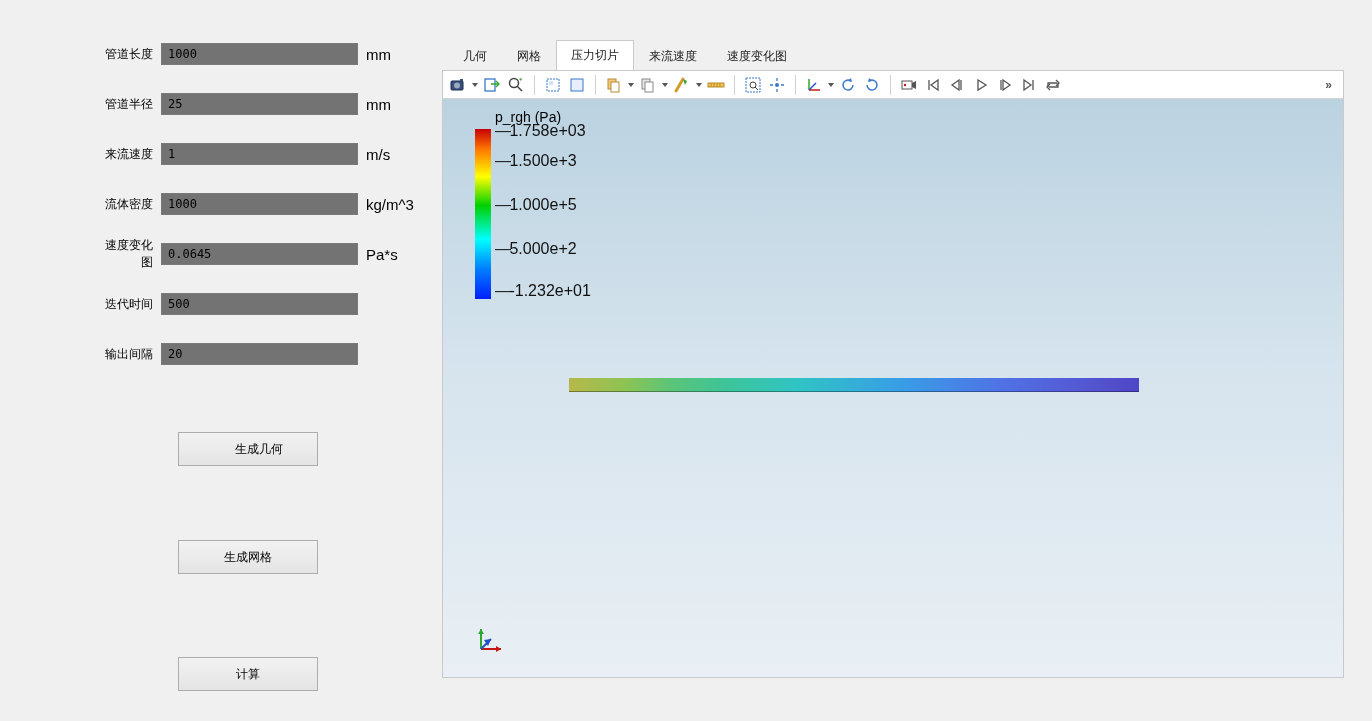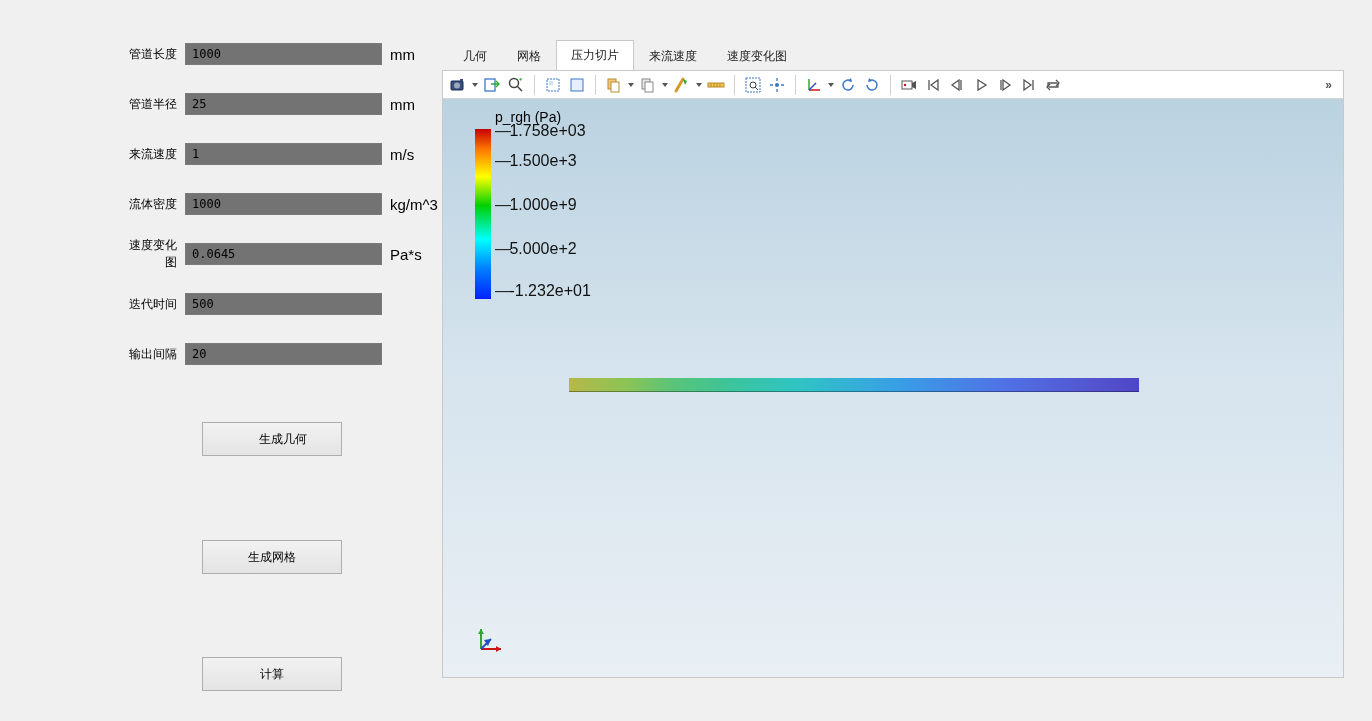--- a/index.html
+++ b/index.html
@@ -15,21 +15,20 @@
   .app {
     width: 1372px; height: 721px;
     position: relative;
   }
   
   .form-panel {
     position: absolute;
     left: 0; top: 0;
     width: 440px; height: 721px;
     padding-top: 42px;
-    margin-left: 24px;
   }
   .form-row {
     display: flex;
     align-items: center;
     height: 24px;
     margin-bottom: 26px;
     padding-left: 98px;
   }
   .form-label {
     width: 55px;
@@ -54,21 +53,21 @@
   .btn-large {
     position: absolute;
     left: 178px;
     width: 140px;
     height: 34px;
     background: linear-gradient(#f2f2f2, #e4e4e4);
     border: 1px solid #adadad;
     font-size: 12px;
     cursor: pointer;
   }
-  #btn-gen-geom { top: 422px; padding-left: 28px; }
+  #btn-gen-geom { top: 432px; padding-left: 28px; }
   #btn-gen-mesh { top: 540px; }
   #btn-calc     { top: 657px; }
 
   
   .viewer-panel {
     position: absolute;
     left: 436px; top: 40px;
     width: 912px; height: 648px;
   }
   
@@ -409,21 +408,21 @@
           <div class="tb-overflow">»</div>
         </div>
 
       <div class="legend">
         <div class="legend-title">p_rgh (Pa)</div>
         <div class="legend-body">
           <div class="legend-bar"></div>
           <div class="legend-ticks" id="legend-ticks">
               <span class="legend-tick" style="top: -7px;"> 1.758e+03</span>
               <span class="legend-tick" style="top: 23px;"> 1.500e+3</span>
-              <span class="legend-tick" style="top: 67px;"> 1.000e+9</span>
+              <span class="legend-tick" style="top: 67px;"> 1.000e+5</span>
               <span class="legend-tick" style="top: 111px;"> 5.000e+2</span>
               <span class="legend-tick" style="top: 153px;"> -1.232e+01</span>
             </div>
         </div>
       </div>
 
       <div class="pressure-slab"></div>
 
       <div class="triad">
         <svg viewBox="0 0 32 32">

